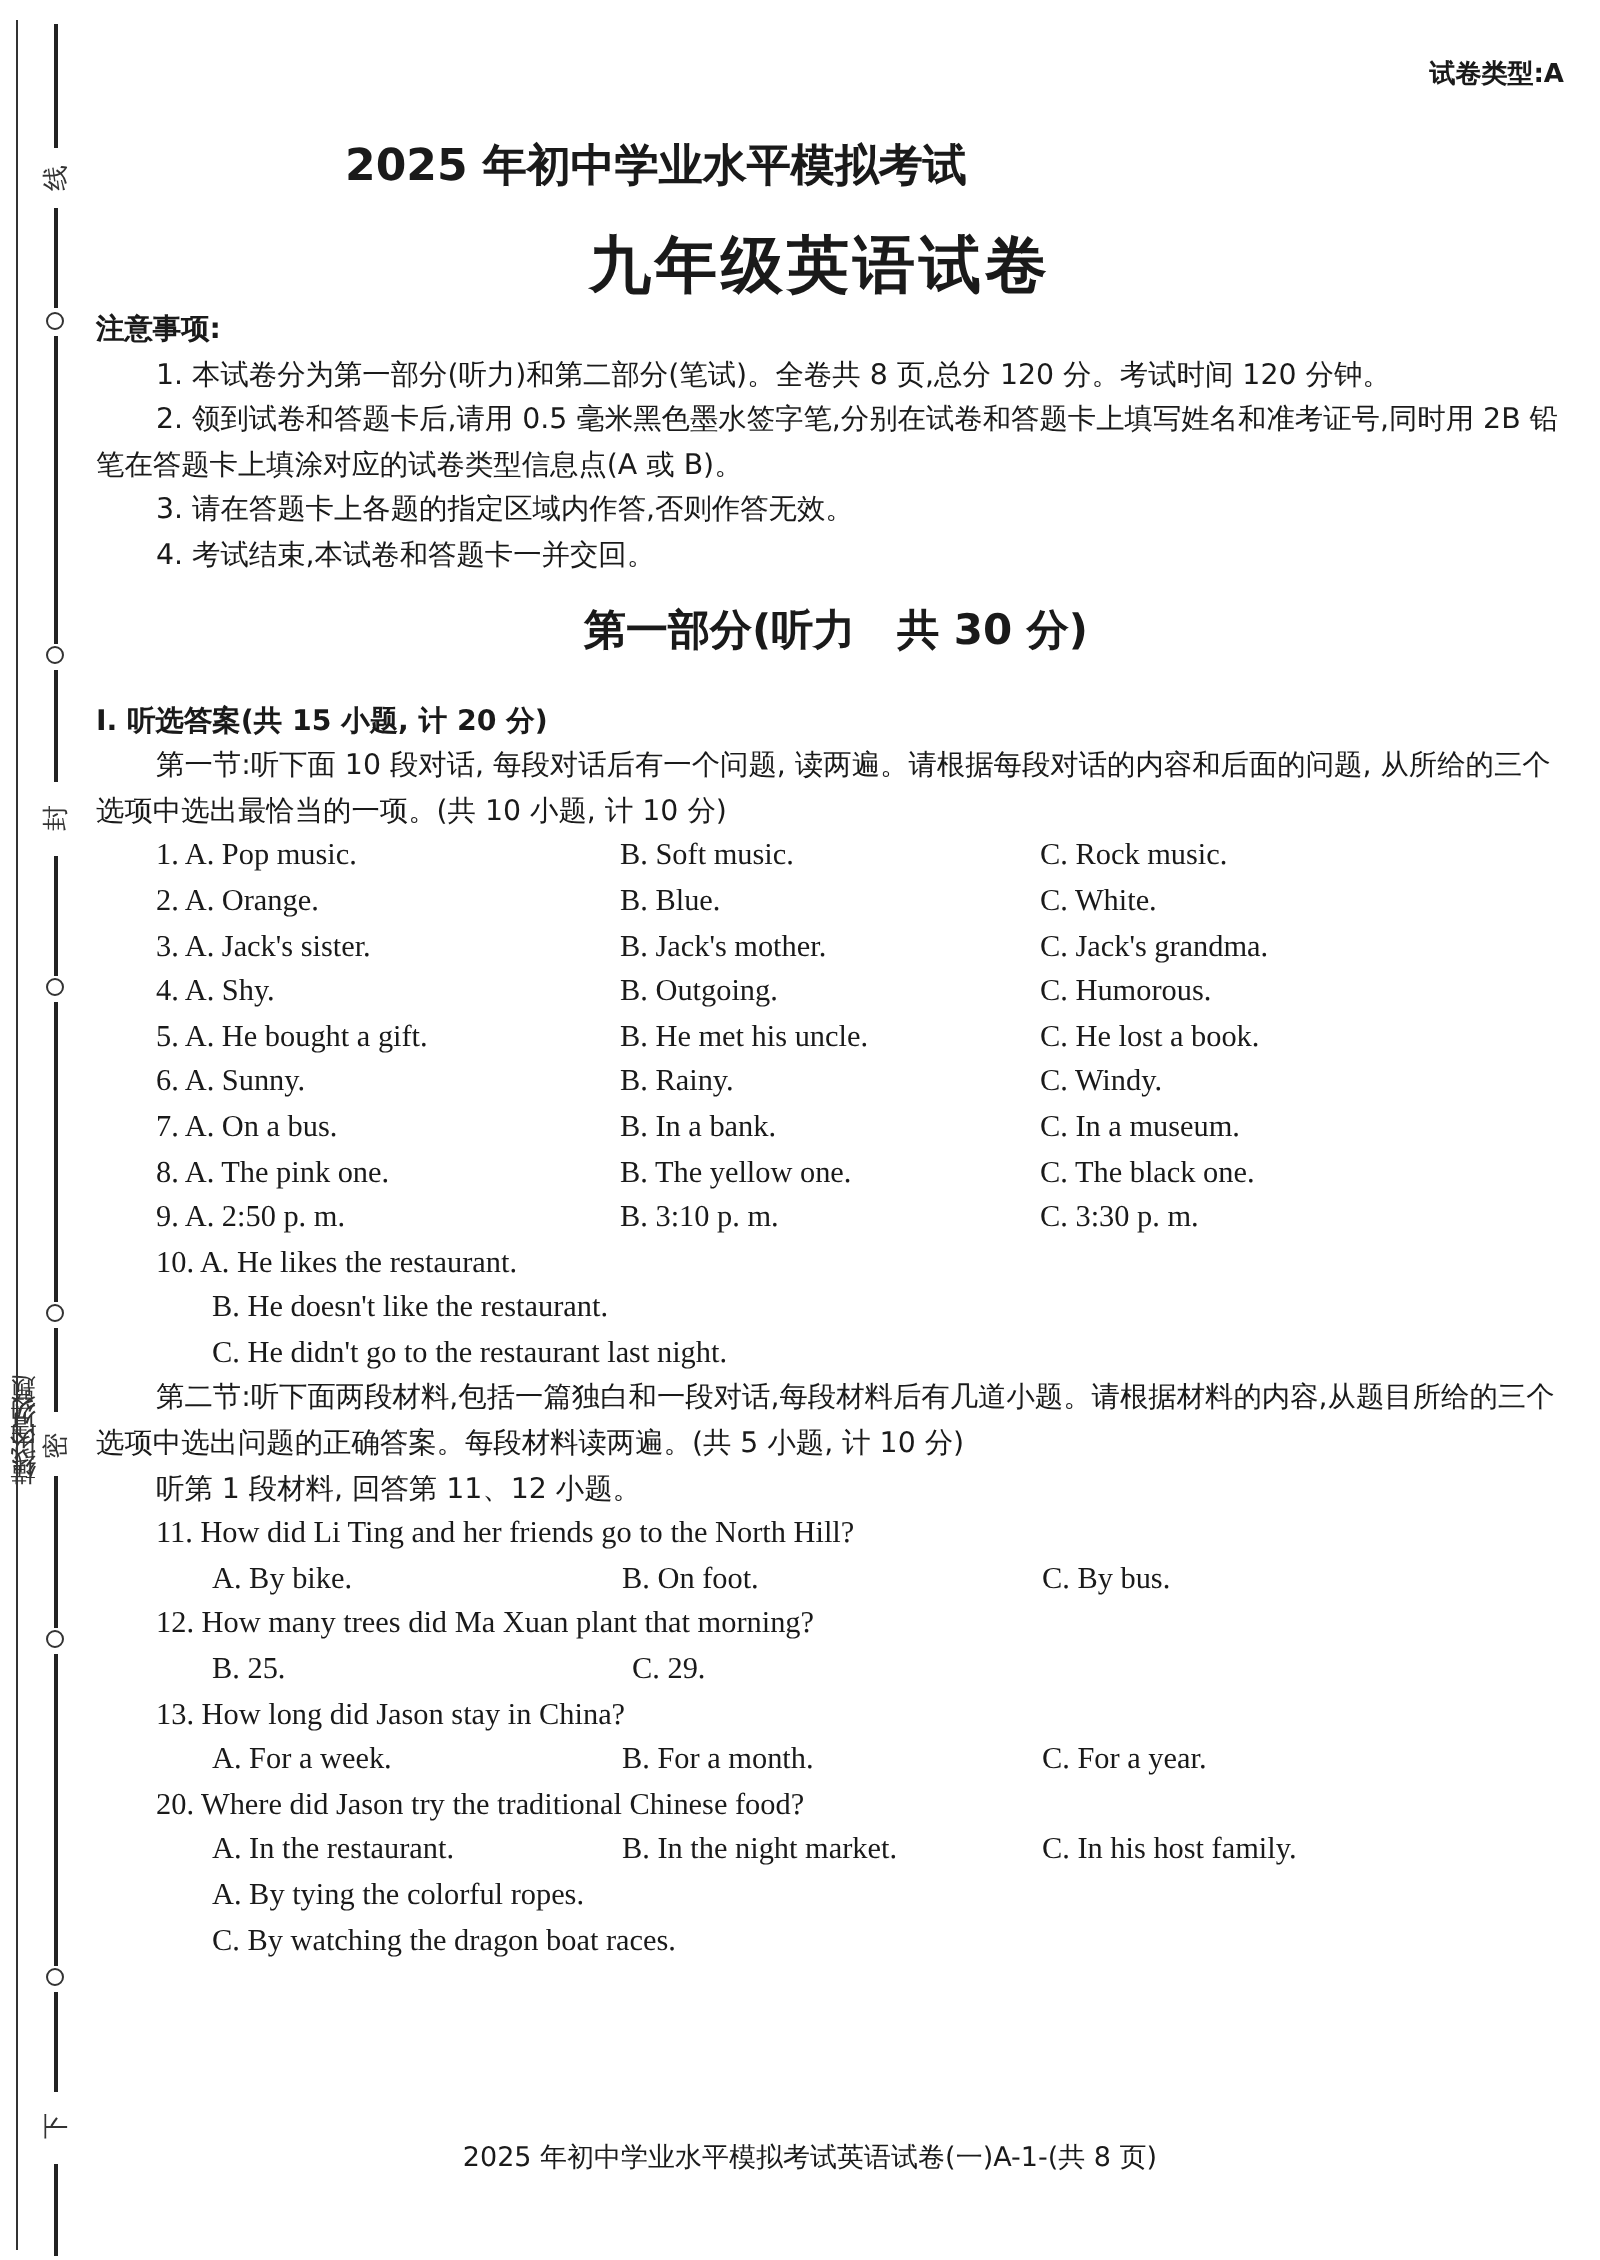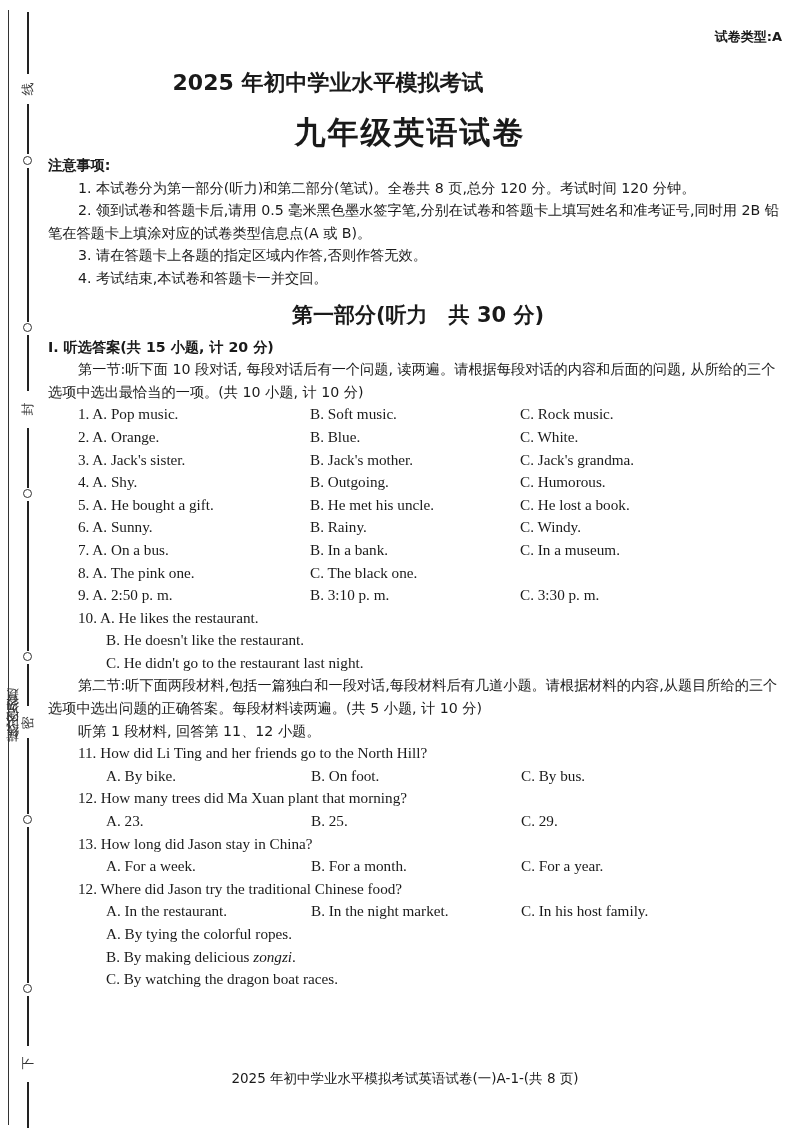--- a/index.html
+++ b/index.html
@@ -50,21 +50,21 @@
     }
     .content {
       position: absolute; left: 48px; top: 154px; width: 740px;
       font-size: 15.2px; line-height: 22.6px;
     }
     .cn { font-family: "DejaVu Sans", sans-serif; font-size: 14.2px; }
     .notes-h { font-weight: bold; }
     .indent { text-indent: 30px; }
     .part-title {
       text-align: center; font-family: "DejaVu Sans", sans-serif; font-weight: bold;
-      font-size: 21px; margin: 10px 0 6px 0; line-height: 30px;
+      font-size: 21px; margin: 10px 0 20px 0; line-height: 30px;
     }
     .sec-h { font-weight: bold; }
     .row { display: flex; height: 22.6px; justify-content: flex-end; }
     .c1 { width: 262px; padding-left: 30px; box-sizing: border-box; }
     .c2 { width: 210px; }
     .c3 { flex: 1; }
     .q { padding-left: 30px; }
     .opt-row { display: flex; height: 22.6px; padding-left: 58px; }
     .opt-row .o1 { width: 205px; }
     .opt-row .o2 { width: 210px; }
@@ -153,20 +153,21 @@
     <span class="c2">B. Rainy.</span>
     <span class="c3">C. Windy.</span>
   </div>
   <div class="row">
     <span class="c1">7. A. On a bus.</span>
     <span class="c2">B. In a bank.</span>
     <span class="c3">C. In a museum.</span>
   </div>
   <div class="row">
     <span class="c1">8. A. The pink one.</span>
+    <span class="c2">B. The yellow one.</span>
     <span class="c3">C. The black one.</span>
   </div>
   <div class="row">
     <span class="c1">9. A. 2:50 p. m.</span>
     <span class="c2">B. 3:10 p. m.</span>
     <span class="c3">C. 3:30 p. m.</span>
   </div>
 
   <div class="q">10. A. He likes the restaurant.</div>
   <div class="opt-line">B. He doesn't like the restaurant.</div>
@@ -176,36 +177,34 @@
   <div class="cn sub-h">听第 1 段材料, 回答第 11、12 小题。</div>
 
   <div class="q">11. How did Li Ting and her friends go to the North Hill?</div>
   <div class="opt-row">
     <span class="o1">A. By bike.</span>
     <span class="o2">B. On foot.</span>
     <span>C. By bus.</span>
   </div>
   <div class="q">12. How many trees did Ma Xuan plant that morning?</div>
   <div class="opt-row">
-    <span class="o1">A. 23.</span>
     <span class="o2">B. 25.</span>
     <span>C. 29.</span>
   </div>
 
 
   <div class="q">13. How long did Jason stay in China?</div>
   <div class="opt-row">
     <span class="o1">A. For a week.</span>
     <span class="o2">B. For a month.</span>
     <span>C. For a year.</span>
   </div>
-  <div class="q">12. Where did Jason try the traditional Chinese food?</div>
+  <div class="q">20. Where did Jason try the traditional Chinese food?</div>
   <div class="opt-row">
     <span class="o1">A. In the restaurant.</span>
     <span class="o2">B. In the night market.</span>
     <span>C. In his host family.</span>
   </div>
   <div class="opt-line">A. By tying the colorful ropes.</div>
-  <div class="opt-line"><span>B. By making delicious </span><i>zongzi</i><span>.</span></div>
   <div class="opt-line">C. By watching the dragon boat races.</div>
 </div>
 
 <div class="footer">2025 年初中学业水平模拟考试英语试卷(一)A-1-(共 8 页)</div>
 
 </body></html>

